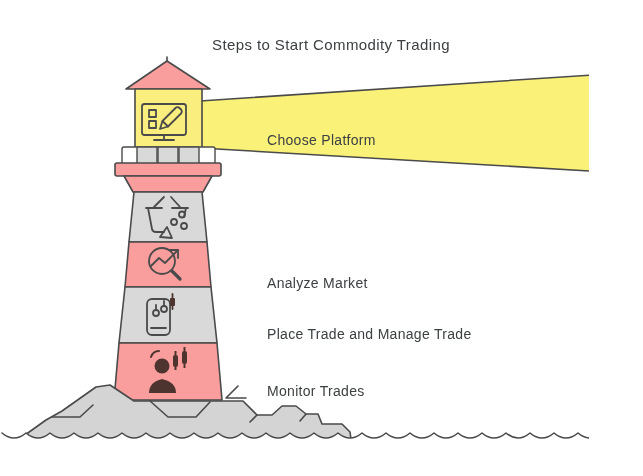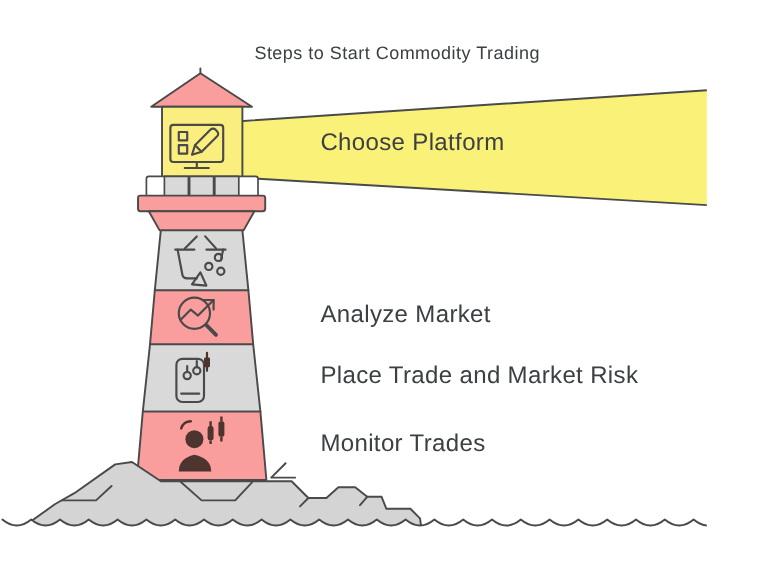--- a/index.html
+++ b/index.html
@@ -10,22 +10,22 @@
   html,body{margin:0;padding:0;background:var(--background);}
   #stage{position:relative;width:589px;height:476px;background:var(--background);
          font-family:"Liberation Sans", sans-serif;overflow:hidden;}
   #scene{position:absolute;left:0;top:0;}
   .stroke{stroke:var(--outline);stroke-width:1.6;stroke-linejoin:round;stroke-linecap:round;}
   .thin{stroke-width:1.4;}
   .icon{stroke:var(--outline);stroke-width:1.8;stroke-linejoin:round;stroke-linecap:round;fill:none;}
   .f-none{fill:none}.f-beam{fill:var(--beam-yellow)}.f-yellow{fill:var(--lantern-yellow)}
   .f-red{fill:var(--band-red)}.f-gray{fill:var(--band-gray)}.f-white{fill:#fff}
   .f-rock{fill:var(--rock-gray)}.f-dark{fill:var(--icon-dark)}
-  .label{position:absolute;color:var(--text);font-size:20px;letter-spacing:.3px;
-         white-space:nowrap;line-height:18px;}
+  .label{position:absolute;color:var(--text);font-size:14px;letter-spacing:.3px;
+         white-space:nowrap;line-height:18px;margin-top:21px;}
   .title{position:absolute;color:var(--text);font-size:15px;letter-spacing:.4px;white-space:nowrap;}
 </style>
 </head>
 <body>
 
 <div id="stage">
 
   <svg id="scene" width="643" height="476" viewBox="0 0 643 476">
 
     <g>
@@ -115,16 +115,16 @@
     </g>
   </svg>
 
   <div class="title" style="left:212px;top:36px">Steps to Start Commodity Trading</div>
 
   <div class="label" style="left:267px;top:110px">Choose Platform</div>
 
 
   <div class="label" style="left:267px;top:253px">Analyze Market</div>
 
-  <div class="label" style="left:267px;top:304px">Place Trade and Market Risk</div>
+  <div class="label" style="left:267px;top:304px">Place Trade and Manage Trade</div>
 
   <div class="label" style="left:267px;top:361px">Monitor Trades</div>
 </div>
 
 </body></html>

